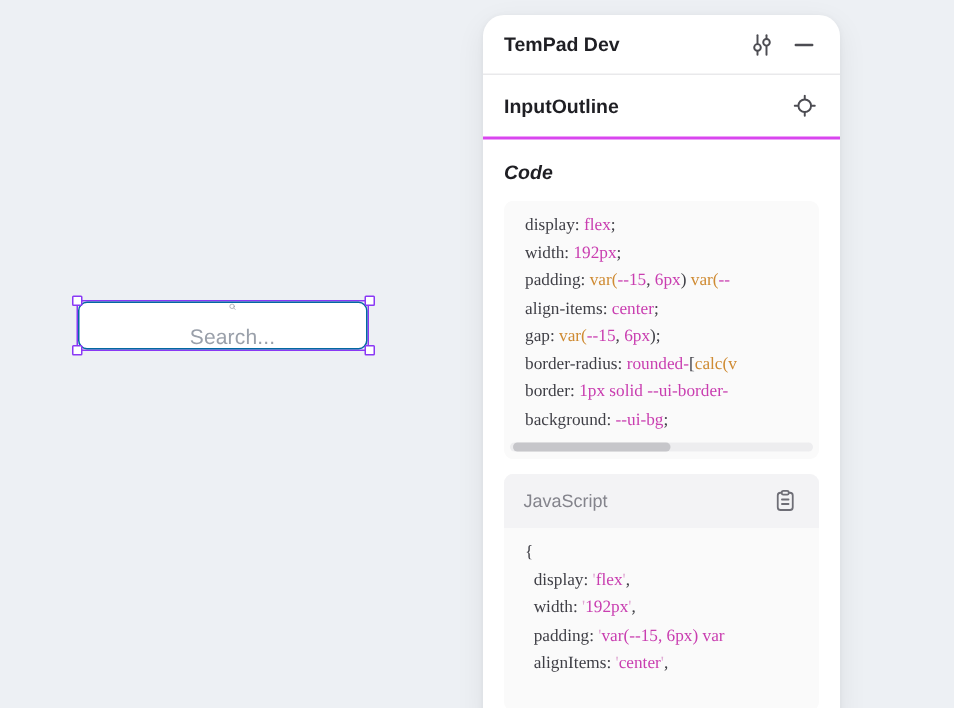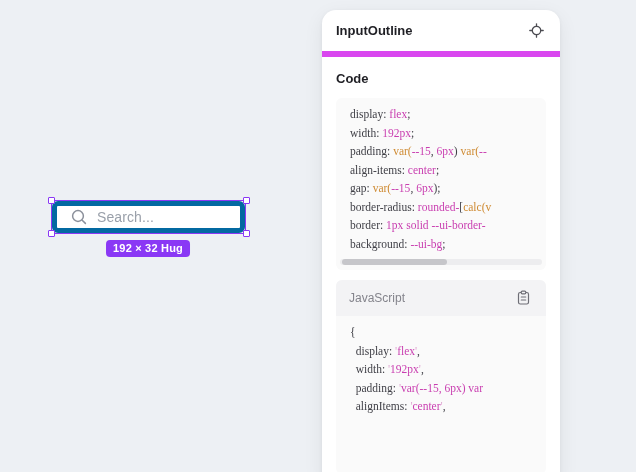--- a/index.html
+++ b/index.html
@@ -6,22 +6,22 @@
   body{
     width:636px;height:472px;overflow:hidden;position:relative;
     background:var(--canvas-bg,#edf0f4);
     font-family:"Liberation Sans","DejaVu Sans",sans-serif;
     -webkit-font-smoothing:antialiased;
   }
   
   .stage{position:absolute;inset:0;}
   .search-box{
     position:absolute;left:52px;top:201px;width:193px;height:32px;
-    background:#fff;border:5px solid #0369a1;border-radius:6px;
-    box-sizing:border-box;display:flex;align-items:center;gap:9px;padding:0 0 0 13px;
+    background:#fff;border:1px solid #0369a1;border-radius:6px;
+    box-sizing:border-box;display:flex;align-items:center;gap:9px;padding:0 0 0 13px;flex-direction:column;
   }
   .search-box .ph{font-size:14px;color:#9aa0aa;letter-spacing:.1px;}
   .sel-outline{
     position:absolute;left:51px;top:200px;width:195px;height:34px;
     border:1px solid var(--selection,#8a38f5);box-sizing:border-box;pointer-events:none;
   }
   .handle{
     position:absolute;width:7px;height:7px;background:#fff;
     border:1px solid var(--selection,#8a38f5);box-sizing:border-box;border-radius:1px;
   }
@@ -37,24 +37,24 @@
     box-shadow:0 1px 4px rgba(0,0,0,.05),0 6px 20px rgba(0,0,0,.07);
     display:flex;flex-direction:column;box-sizing:border-box;
   }
   .p-header{height:39px;display:flex;align-items:center;justify-content:space-between;
     padding:0 14px;border-bottom:1px solid #e9e9eb;}
   .p-title{font-size:13px;font-weight:700;color:#1f1f24;}
   .hicons{display:flex;align-items:center;gap:8px;}
   .icon-btn{border:0;background:none;padding:2px;margin:0;display:flex;align-items:center;
     justify-content:center;cursor:pointer;color:#4c4c52;}
   .p-row{height:41px;display:flex;align-items:center;justify-content:space-between;
-    padding:0 14px;border-bottom:6px solid #d946ef;}
+    padding:0 14px;border-bottom:2px solid #d946ef;}
   .node-name{font-size:13px;font-weight:700;color:#1f1f24;}
   .p-content{padding:12px 14px 14px;flex:1;display:flex;flex-direction:column;}
-  .section-title{font-size:13px;font-weight:700;color:#1f1f24;margin:2px 0 12px;}
+  .section-title{font-size:13px;font-weight:700;color:#1f1f24;margin:2px 0 12px;font-style:italic;}
   .code-card{background:#fafafa;border-radius:6px;overflow:hidden;margin-bottom:10px;}
   .cc-header{height:36px;background:#f3f3f5;display:flex;align-items:center;
     justify-content:space-between;padding:0 13px;}
   .cc-lang{font-size:12px;color:#84848c;}
   .cc-header .icon-btn{color:#6e6e76;}
   .cc-body{
     padding:7px 14px 4px;font-family:Liberation Serif, serif;
     font-size:11.5px;line-height:18.5px;white-space:pre;overflow:hidden;color:var(--tok-default,#3f3f46);
   }
   .code-line{height:18.5px;}
@@ -80,25 +80,44 @@
       <line x1="12.2" y1="12.2" x2="15.4" y2="15.4"></line>
     </svg>
     <span class="ph">Search...</span>
   </div>
 
   <div class="handle" style="left:48px;top:197px;"></div>
   <div class="handle" style="left:243px;top:197px;"></div>
   <div class="handle" style="left:48px;top:230px;"></div>
   <div class="handle" style="left:243px;top:230px;"></div>
 
-  <div class="badge">192 × 32 Hug</div>
 </div>
 
 <div class="panel">
 
+  <div class="p-header">
+    <span class="p-title">TemPad Dev</span>
+    <span class="hicons">
+      <button class="icon-btn">
+        <svg width="16" height="16" viewBox="0 0 16 16" fill="none" stroke="currentColor" stroke-width="1.3" stroke-linecap="round">
+          <line x1="5" y1="1.5" x2="5" y2="7.2"></line>
+          <circle cx="5" cy="9.6" r="2.2"></circle>
+          <line x1="5" y1="12" x2="5" y2="14.5"></line>
+          <line x1="11" y1="1.5" x2="11" y2="3.8"></line>
+          <circle cx="11" cy="6.2" r="2.2"></circle>
+          <line x1="11" y1="8.6" x2="11" y2="14.5"></line>
+        </svg>
+      </button>
+      <button class="icon-btn">
+        <svg width="16" height="16" viewBox="0 0 16 16" stroke="currentColor" stroke-width="1.6" stroke-linecap="round">
+          <line x1="2.5" y1="8" x2="13.5" y2="8"></line>
+        </svg>
+      </button>
+    </span>
+  </div>
 
   <div class="p-row">
     <span class="node-name">InputOutline</span>
     <button class="icon-btn">
       <svg width="15" height="15" viewBox="0 0 15 15" fill="none" stroke="currentColor" stroke-width="1.3" stroke-linecap="round">
         <circle cx="7.5" cy="7.5" r="4.2"></circle>
         <line x1="7.5" y1="0.8" x2="7.5" y2="3"></line>
         <line x1="7.5" y1="12" x2="7.5" y2="14.2"></line>
         <line x1="0.8" y1="7.5" x2="3" y2="7.5"></line>
         <line x1="12" y1="7.5" x2="14.2" y2="7.5"></line>

